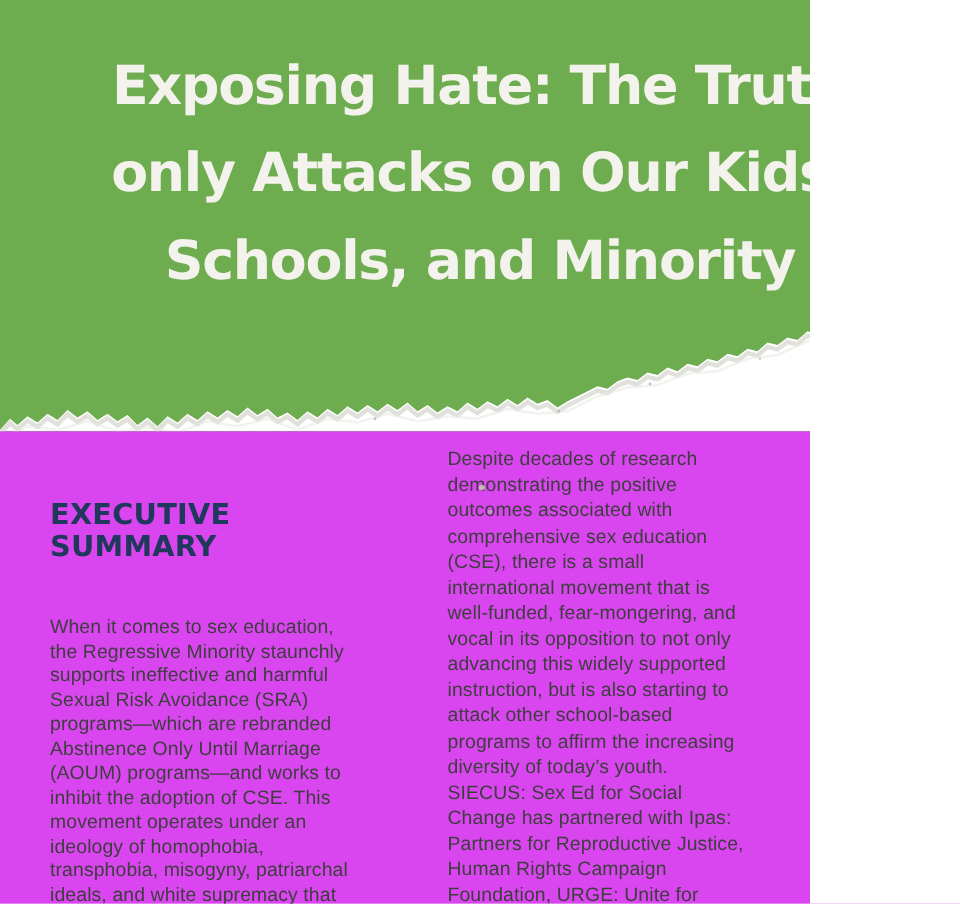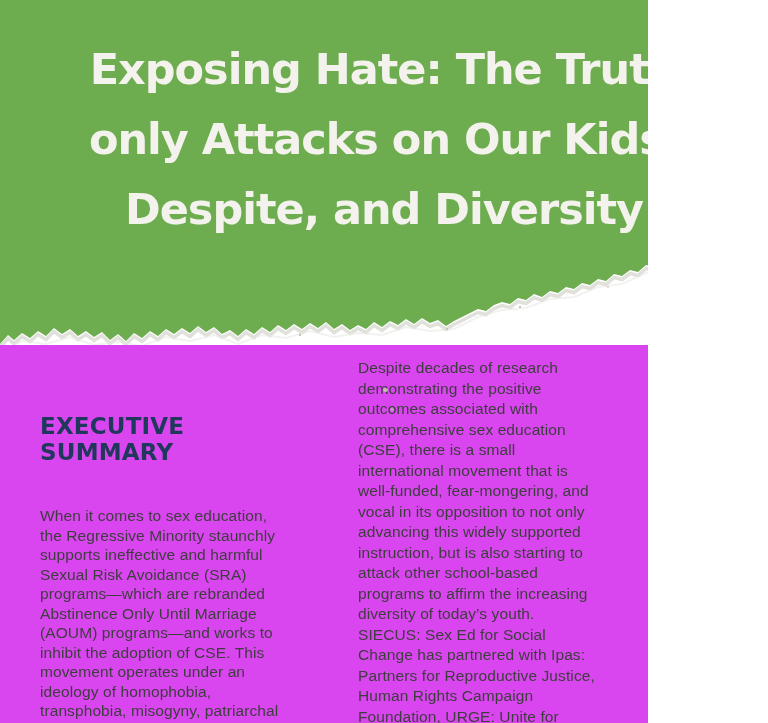--- a/index.html
+++ b/index.html
@@ -43,21 +43,21 @@
 
   
   .columns {
     display: flex;
     padding: 0 50px 0 40px;
     gap: 78px;
   }
   .col { flex: 1 1 0; min-width: 0; }
 
   .section-heading {
-    margin: 68px 0 0 0;
+    margin: 54px 0 0 0;
     font-family: "DejaVu Sans", sans-serif;
     font-weight: 800;
     font-size: 23px;
     letter-spacing: 0.2px;
     color: #20385c;
   }
   .col-left .body-par {
     margin: 41px 0 0 0;
     font-size: 15.5px;
     line-height: 19.5px;
@@ -82,21 +82,21 @@
 </style>
 </head>
 <body>
 
 <div class="page">
 
   <header class="cover">
     <div class="cover-title">
       <div class="t-line">Exposing Hate: The Truth</div>
       <div class="t-line">only Attacks on Our Kids,</div>
-      <div class="t-line">Despite, and Diversity</div>
+      <div class="t-line">Schools, and Minority</div>
     </div>
 
     <svg class="tear-svg" viewBox="0 0 768 110" preserveAspectRatio="none" aria-hidden="true">
 
       <polygon fill="#ffffff" points="
         0,109 8,100 14,105 22,98 30,103 38,96 46,101 54,93 62,99 70,94 78,101 86,96
         94,102 102,97 110,105 118,99 126,106 134,98 142,103 150,96 158,101 166,94
         174,99 182,93 190,98 198,91 206,97 214,92 222,99 230,95 238,101 246,94
         254,99 262,92 270,97 278,90 286,95 294,89 302,94 310,88 318,93 326,87
         334,94 342,89 350,95 358,90 366,94 374,87 382,92 390,86 398,90 406,84

